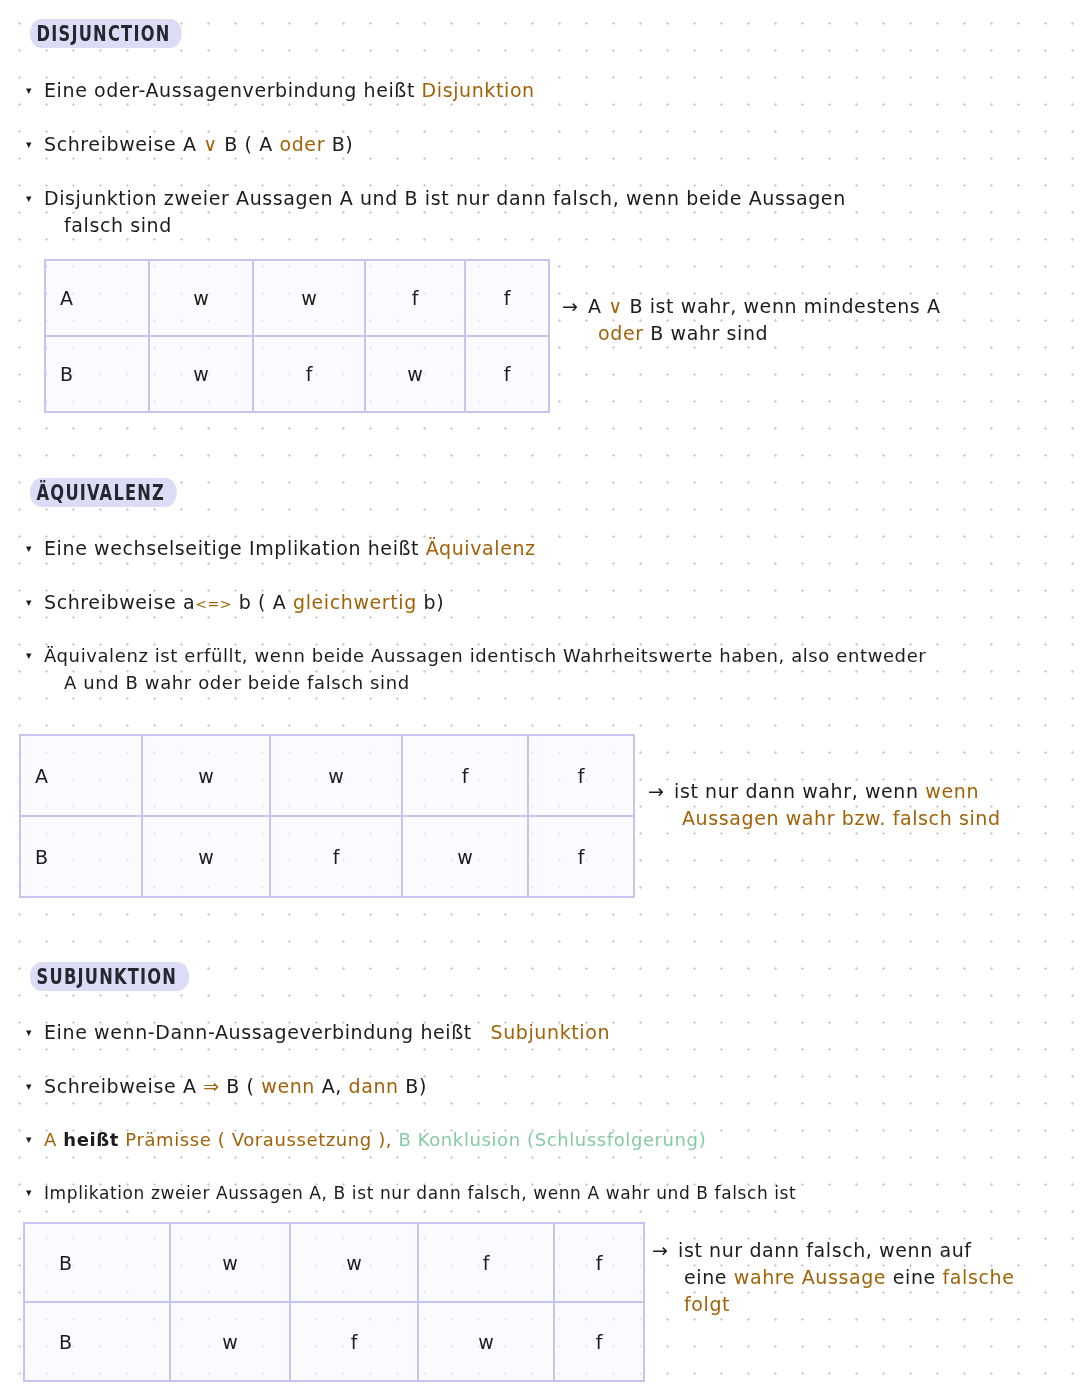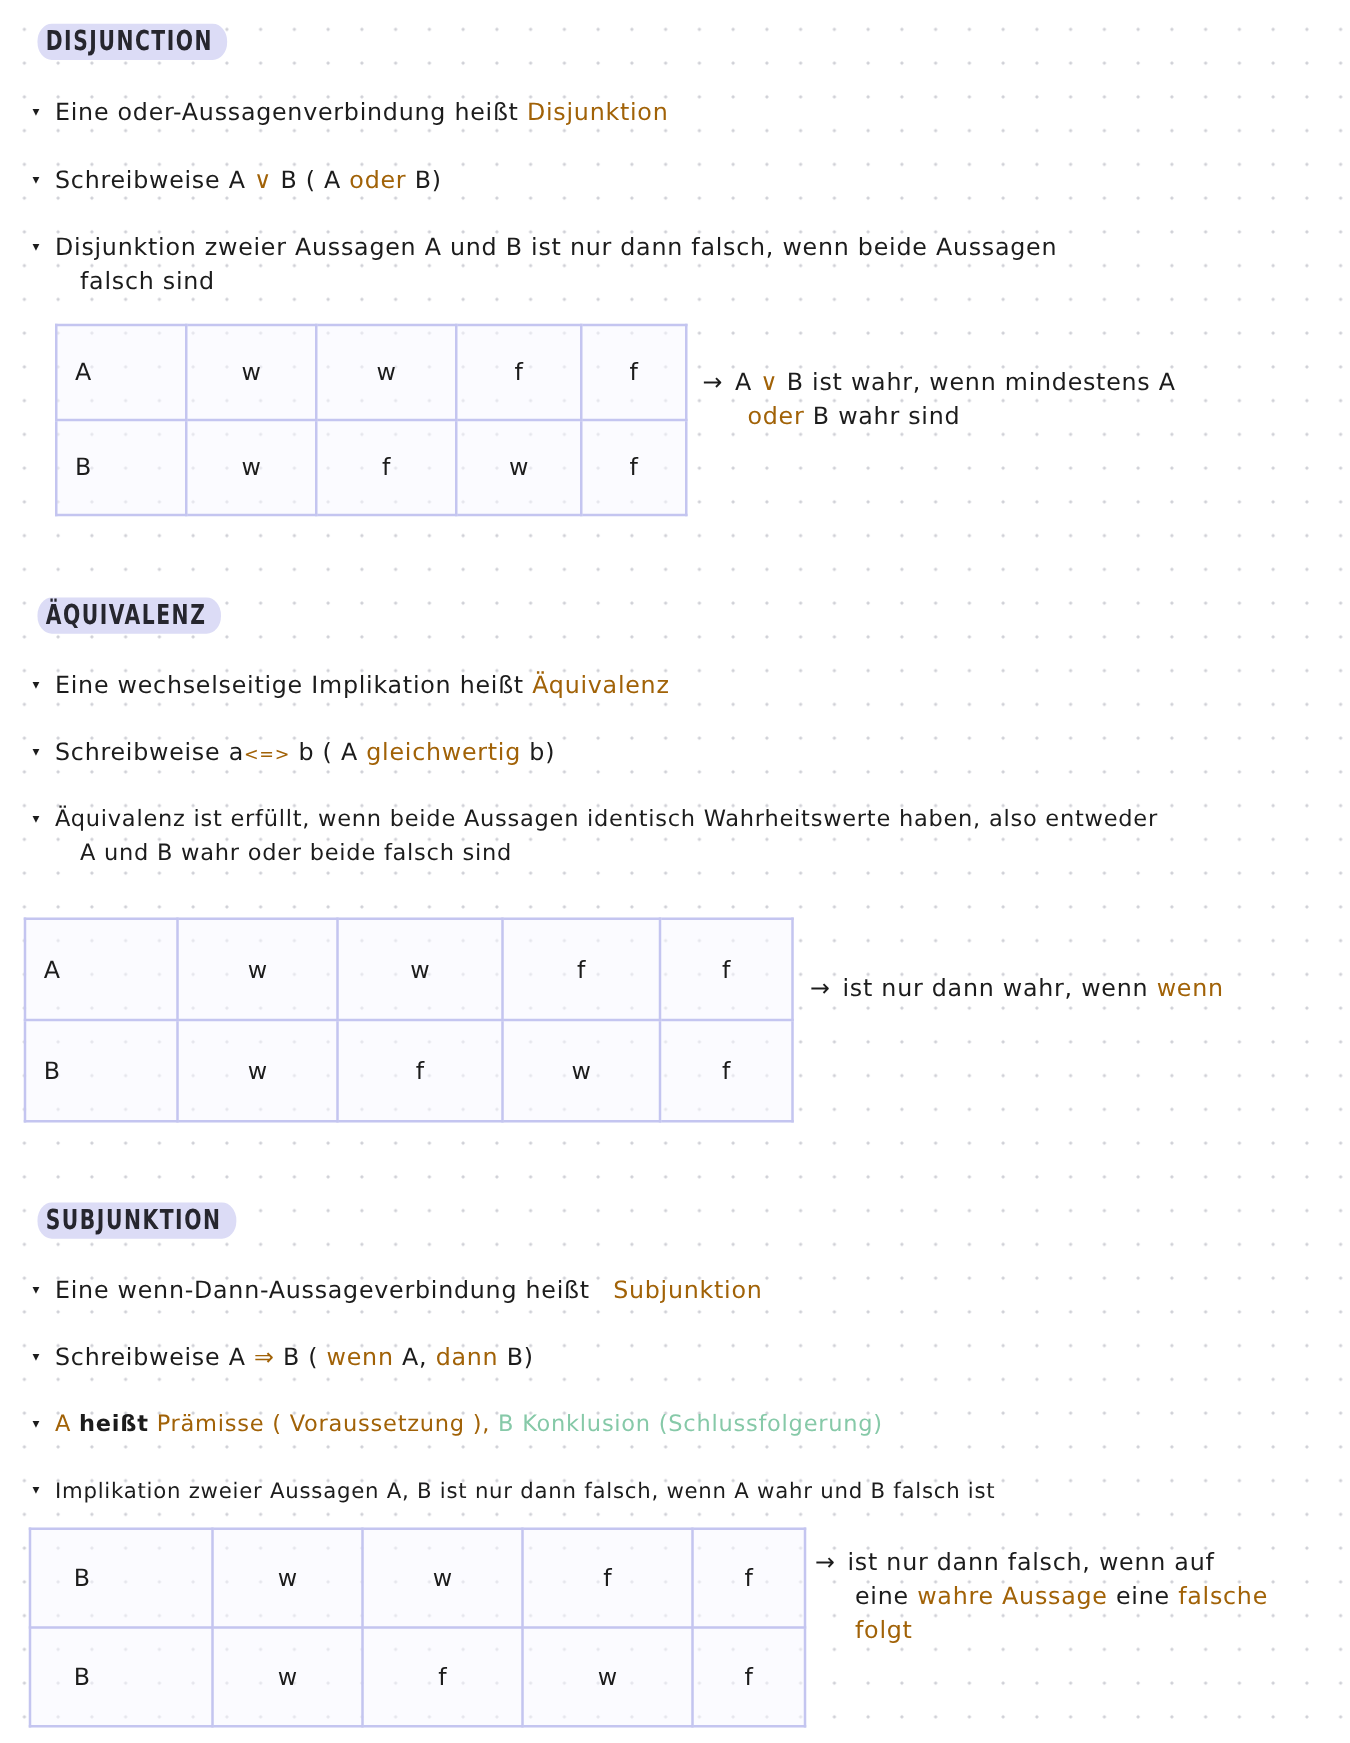--- a/index.html
+++ b/index.html
@@ -131,21 +131,21 @@
     <td>f</td>
     <td>w</td>
     <td>f</td>
   </tr>
 </tbody>
   </table>
 
 <div class="note" style="left:648px; top:778px;">
   <span class="arrow">→</span><span>ist  nur dann  wahr,  wenn</span>
   <span class="hl">wenn</span><br>
-  <span style="display:inline-block;width:34px;"></span>
+  <span style="display:inline-block;width:34px;"></span><span class="hl">Aussagen  wahr  bzw.  falsch  sind</span>
 </div>
 
 <div class="heading" style="left:30px; top:962px;">SUBJUNKTION</div>
 
 <div class="line" style="top:1021px;">
   <span class="bullet">▾</span><span>Eine  wenn-Dann-Aussageverbindung heißt</span>
   <span class="hl" style="margin-left:12px;">Subjunktion</span>
 </div>
 
 <div class="line" style="top:1075px;">

